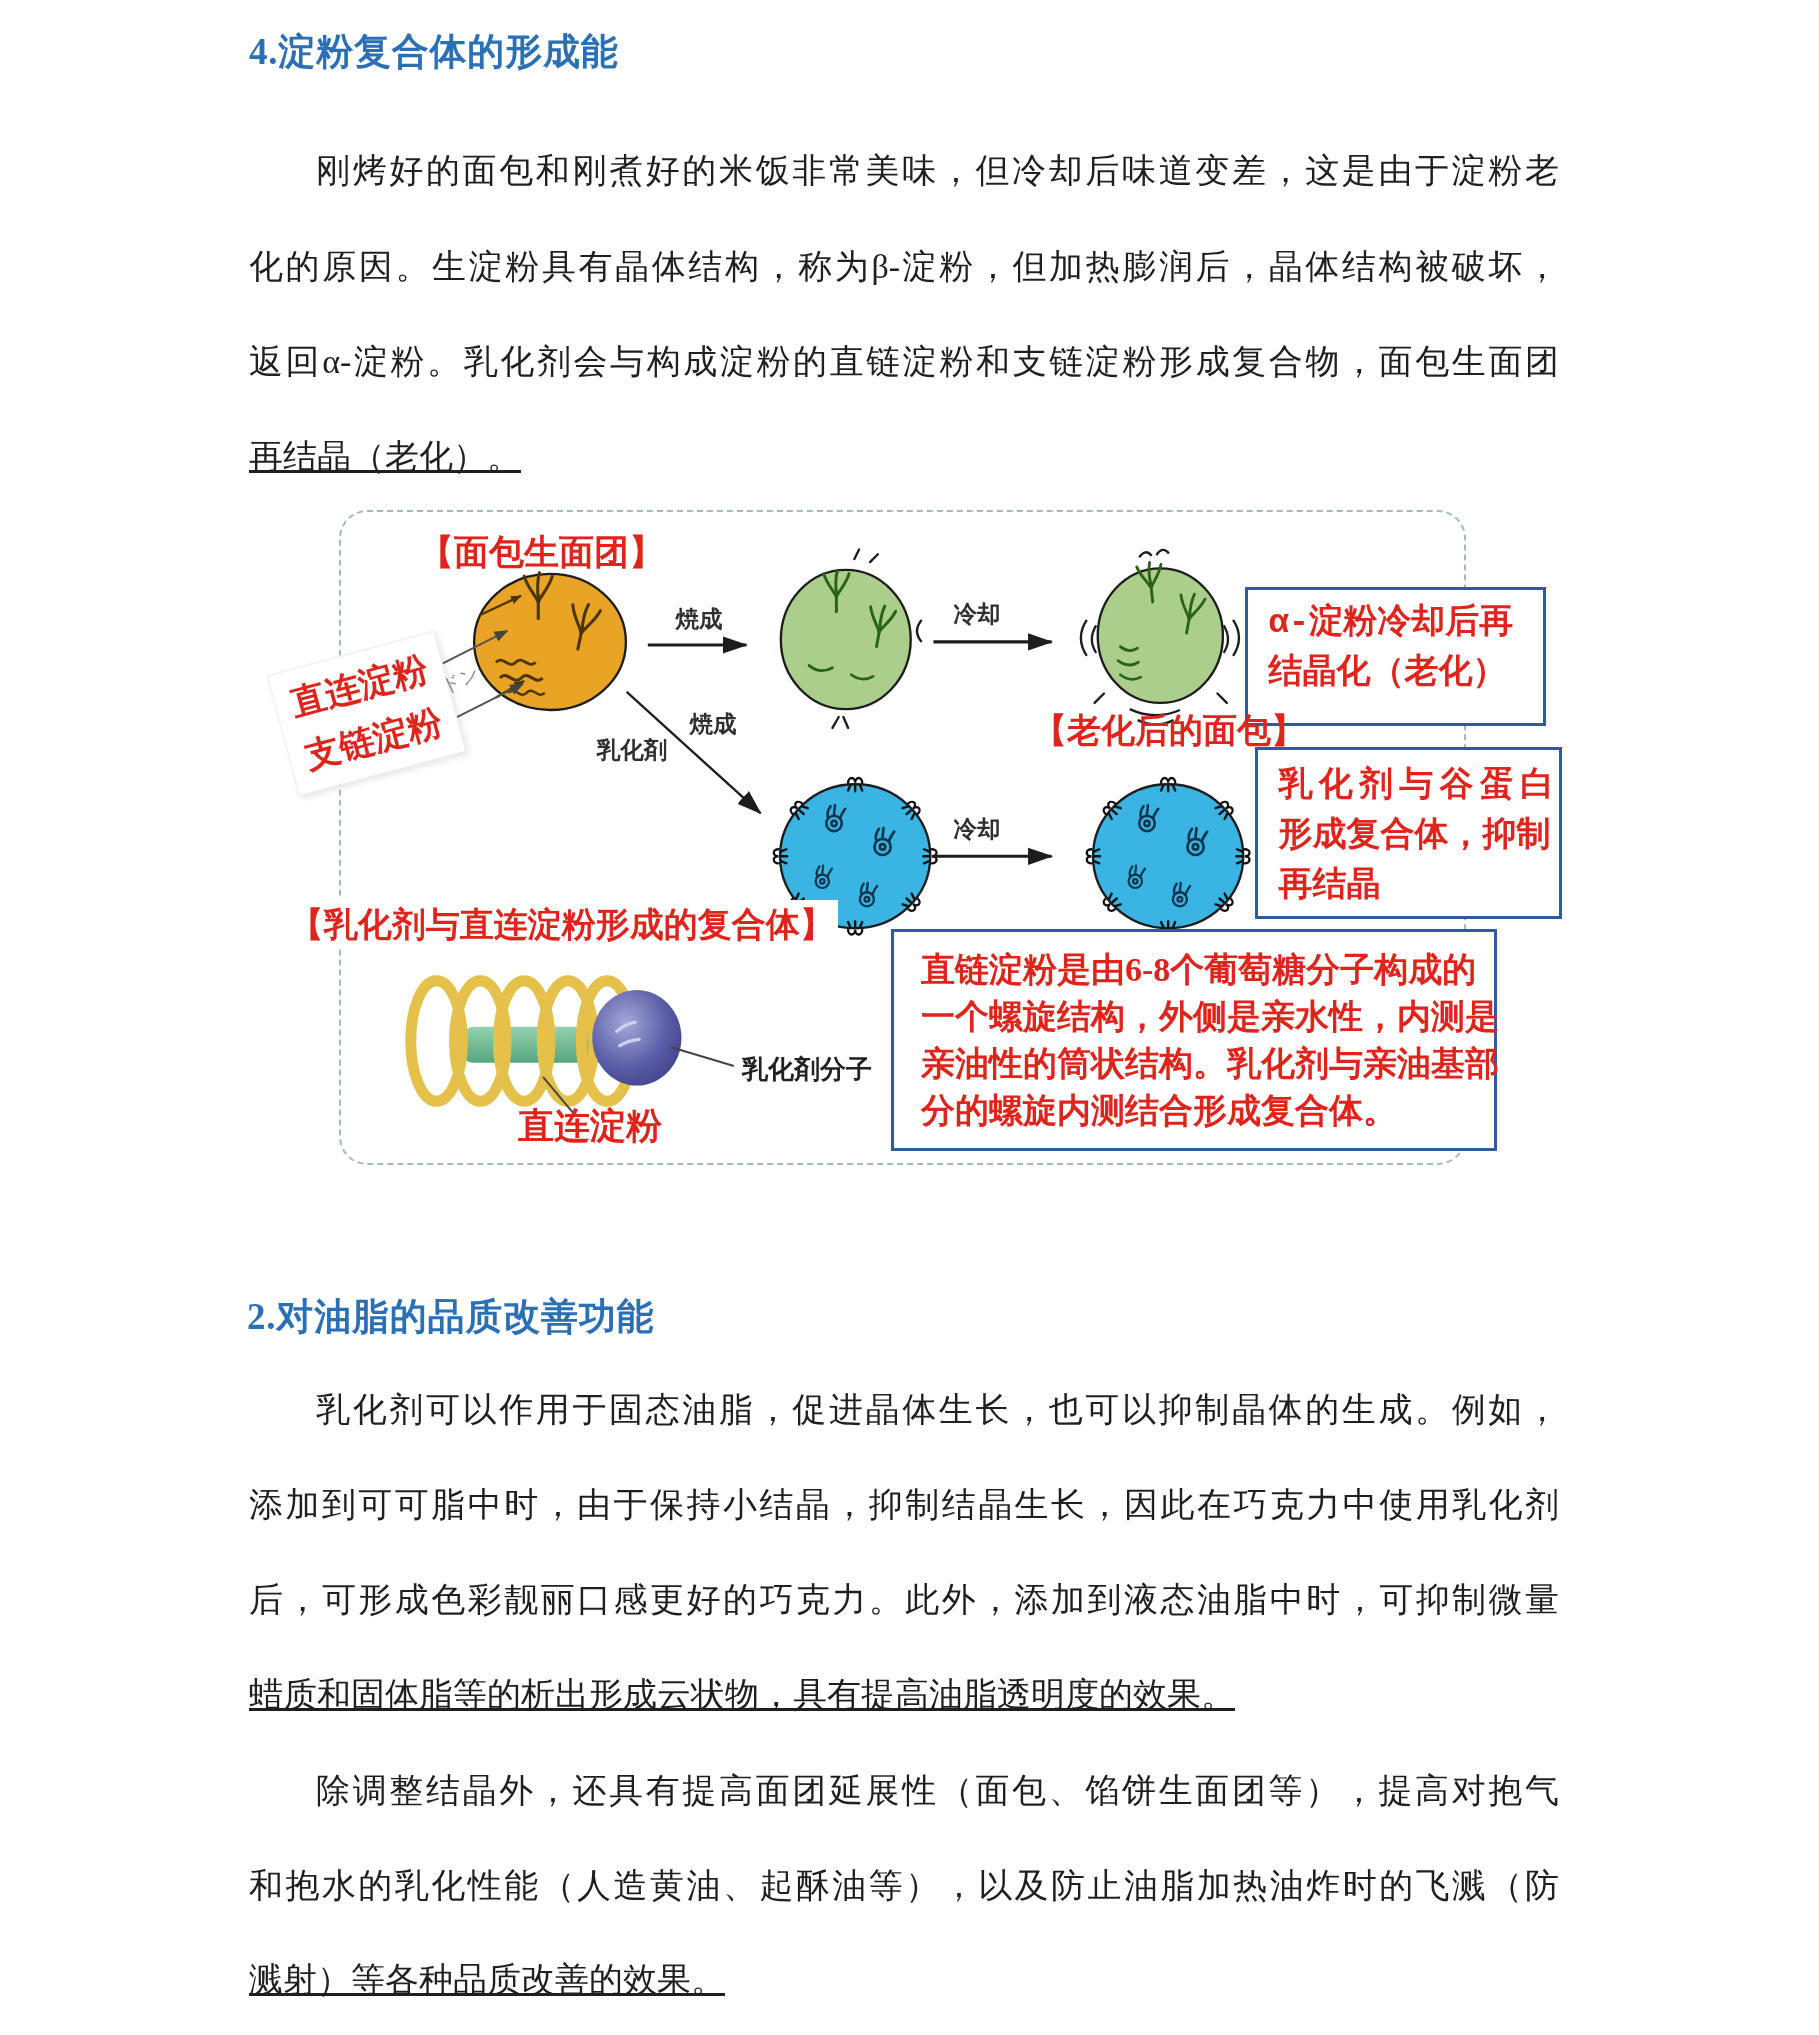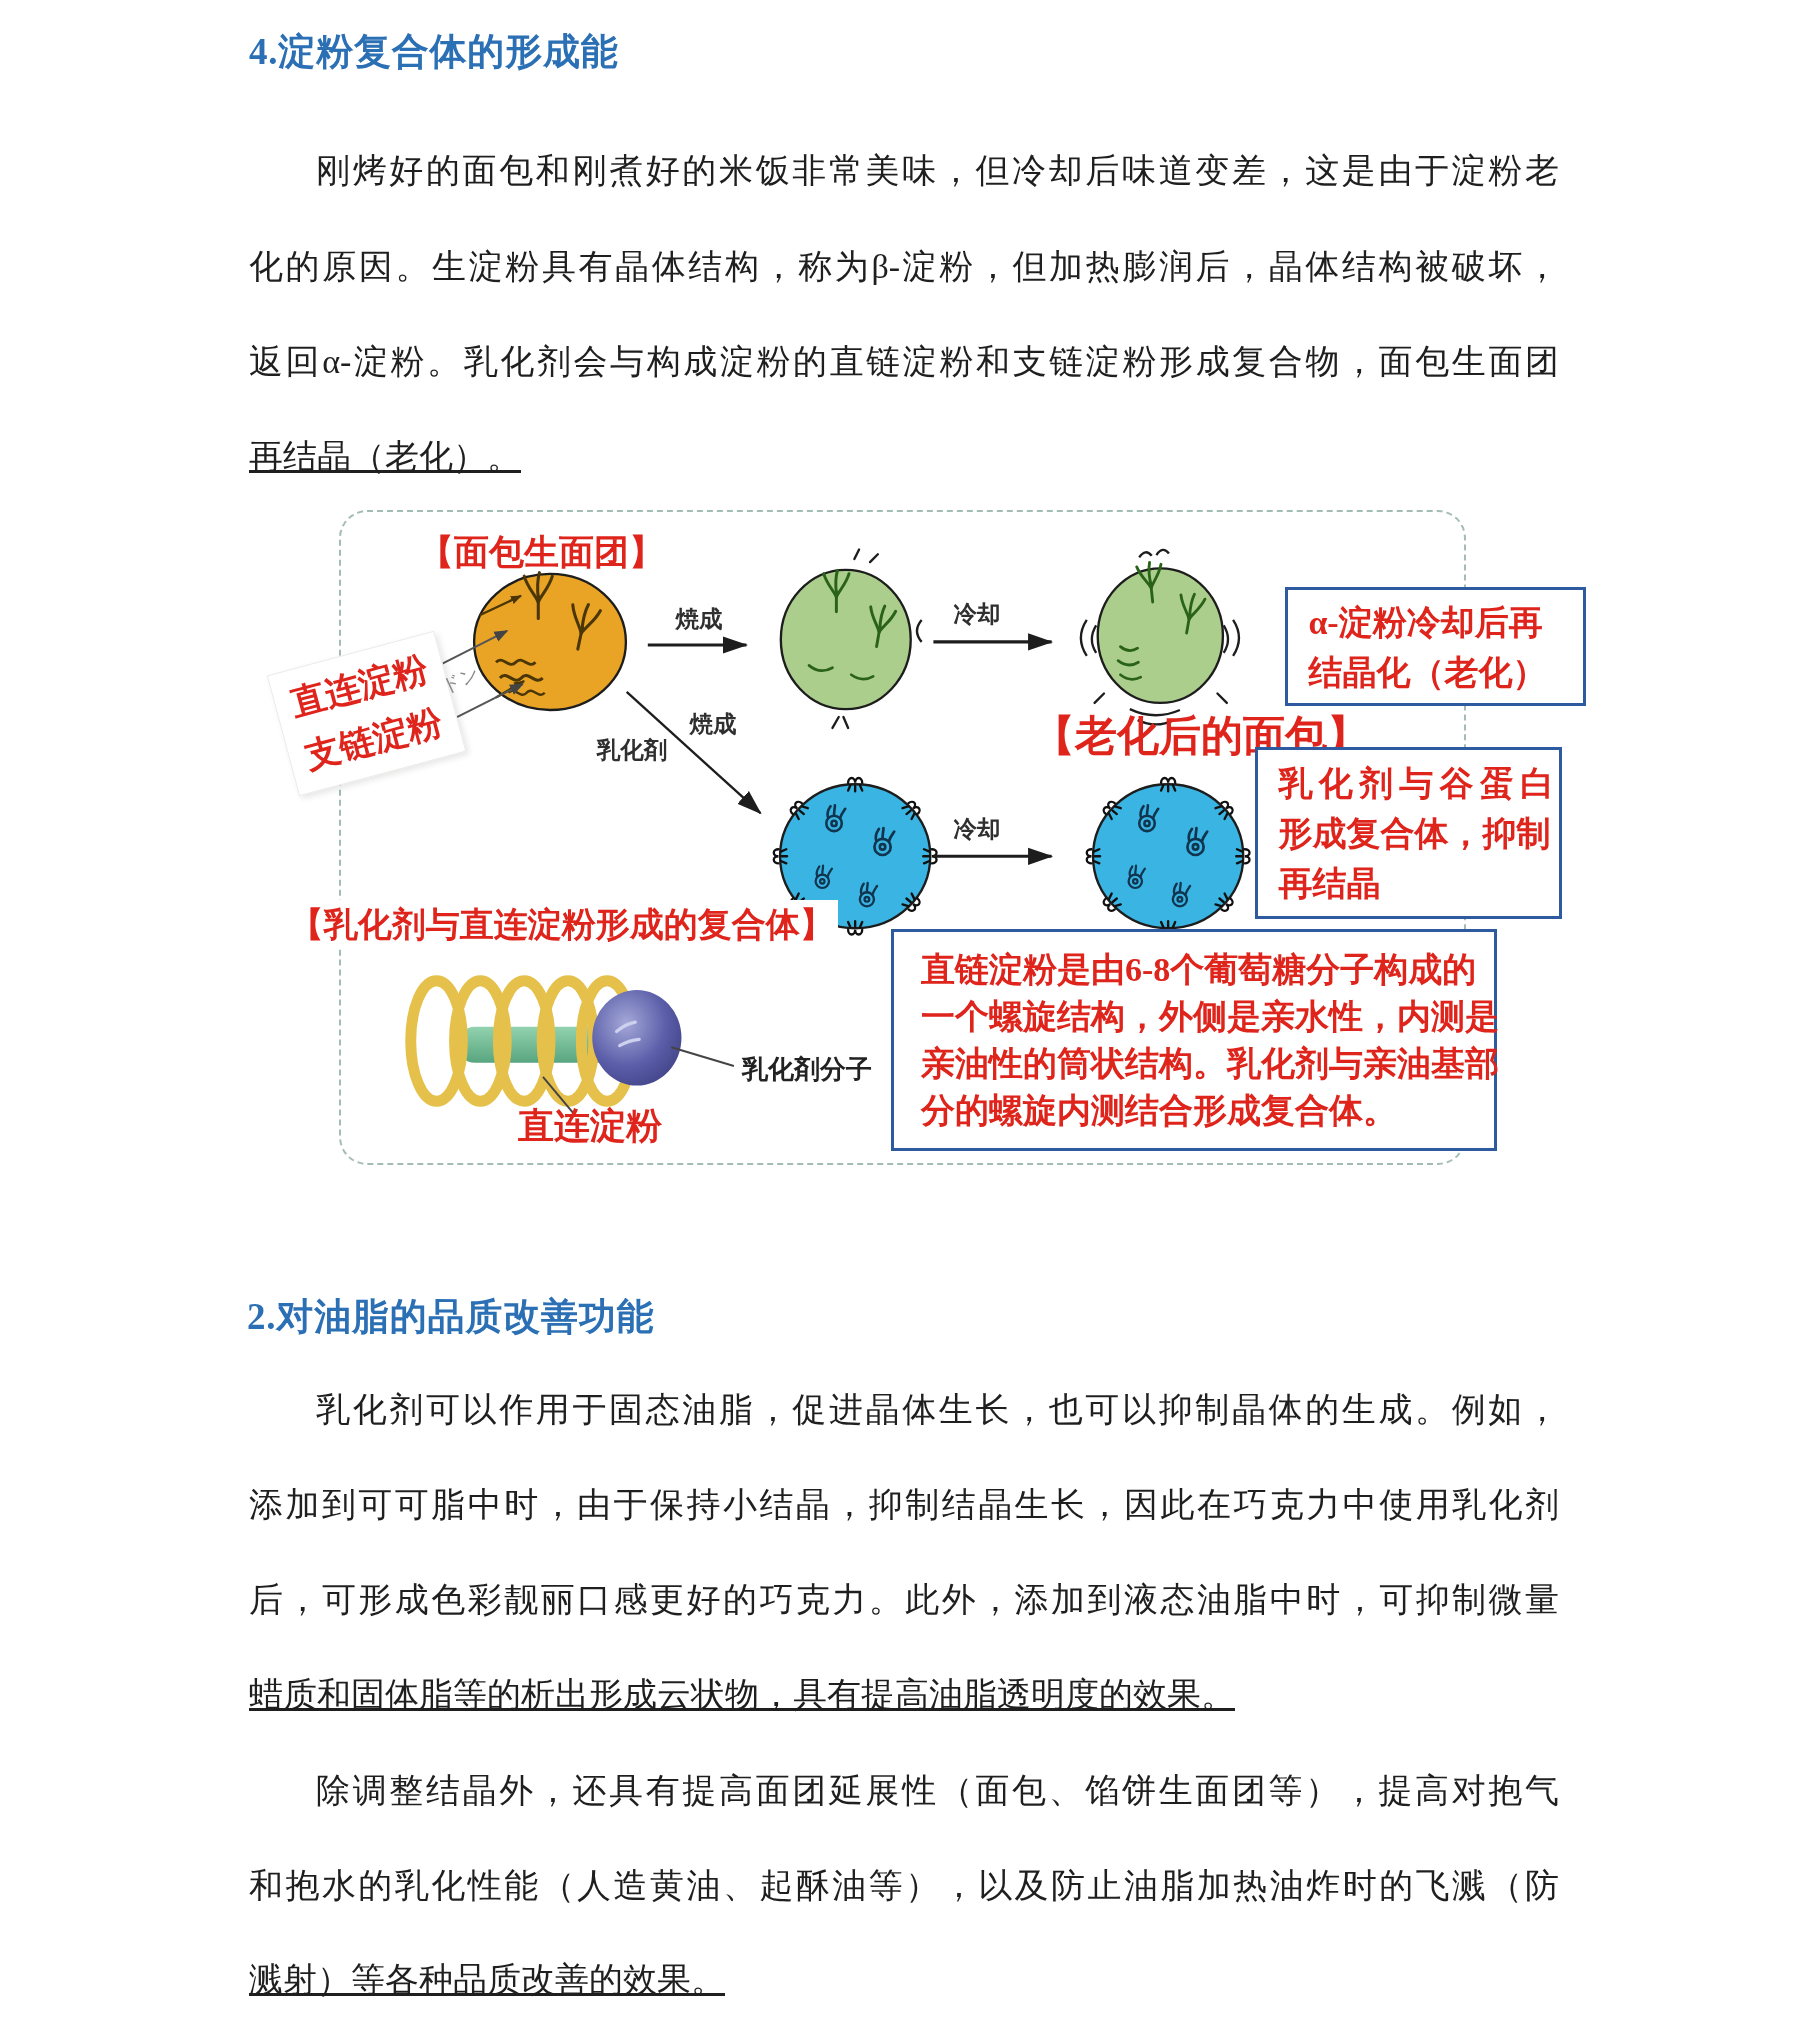--- a/index.html
+++ b/index.html
@@ -172,26 +172,26 @@
       <div class="red">支链淀粉</div>
     </div>
     <div class="tiny">ドン</div>
 
     <div class="albl" style="left:323px;top:91px;width:70px;">焼成</div>
     <div class="albl" style="left:601px;top:86px;width:70px;">冷却</div>
     <div class="albl" style="left:601px;top:301px;width:70px;">冷却</div>
     <div class="albl" style="left:244px;top:222px;width:94px;">乳化剤</div>
     <div class="albl" style="left:337px;top:196px;width:70px;">焼成</div>
 
-    <div class="bluebox" style="left:944px;top:75px;width:301px;height:119px;padding:7.8px 0 0 20.4px;">
+    <div class="bluebox" style="left:904px;top:75px;width:301px;height:139px;padding:7.8px 0 0 20.4px;font-family:Liberation Mono, monospace;">
       <div class="bl">α-淀粉冷却后再</div>
       <div class="bl">结晶化（老化）</div>
     </div>
 
-    <div class="dcap red" style="left:692px;top:196px;font-size:42px;">【老化后的面包】</div>
+    <div class="dcap red" style="left:692px;top:196px;font-size:34px;">【老化后的面包】</div>
 
     <div class="bluebox" style="left:914px;top:235px;width:307px;height:172px;padding:9.4px 0 0 20.4px;">
       <div class="bl" style="letter-spacing:6.3px;">乳化剂与谷蛋白</div>
       <div class="bl">形成复合体，抑制</div>
       <div class="bl">再结晶</div>
     </div>
 
     <div class="dcap red" style="left:-56px;top:388px;font-size:34px;background:#fff;padding:1.6px 4.7px;">【乳化剂与直连淀粉形成的复合体】</div>
 
     <div class="bluebox" style="left:550px;top:417px;width:606px;height:222px;padding:14px 0 0 27px;border-width:3.9px;">

